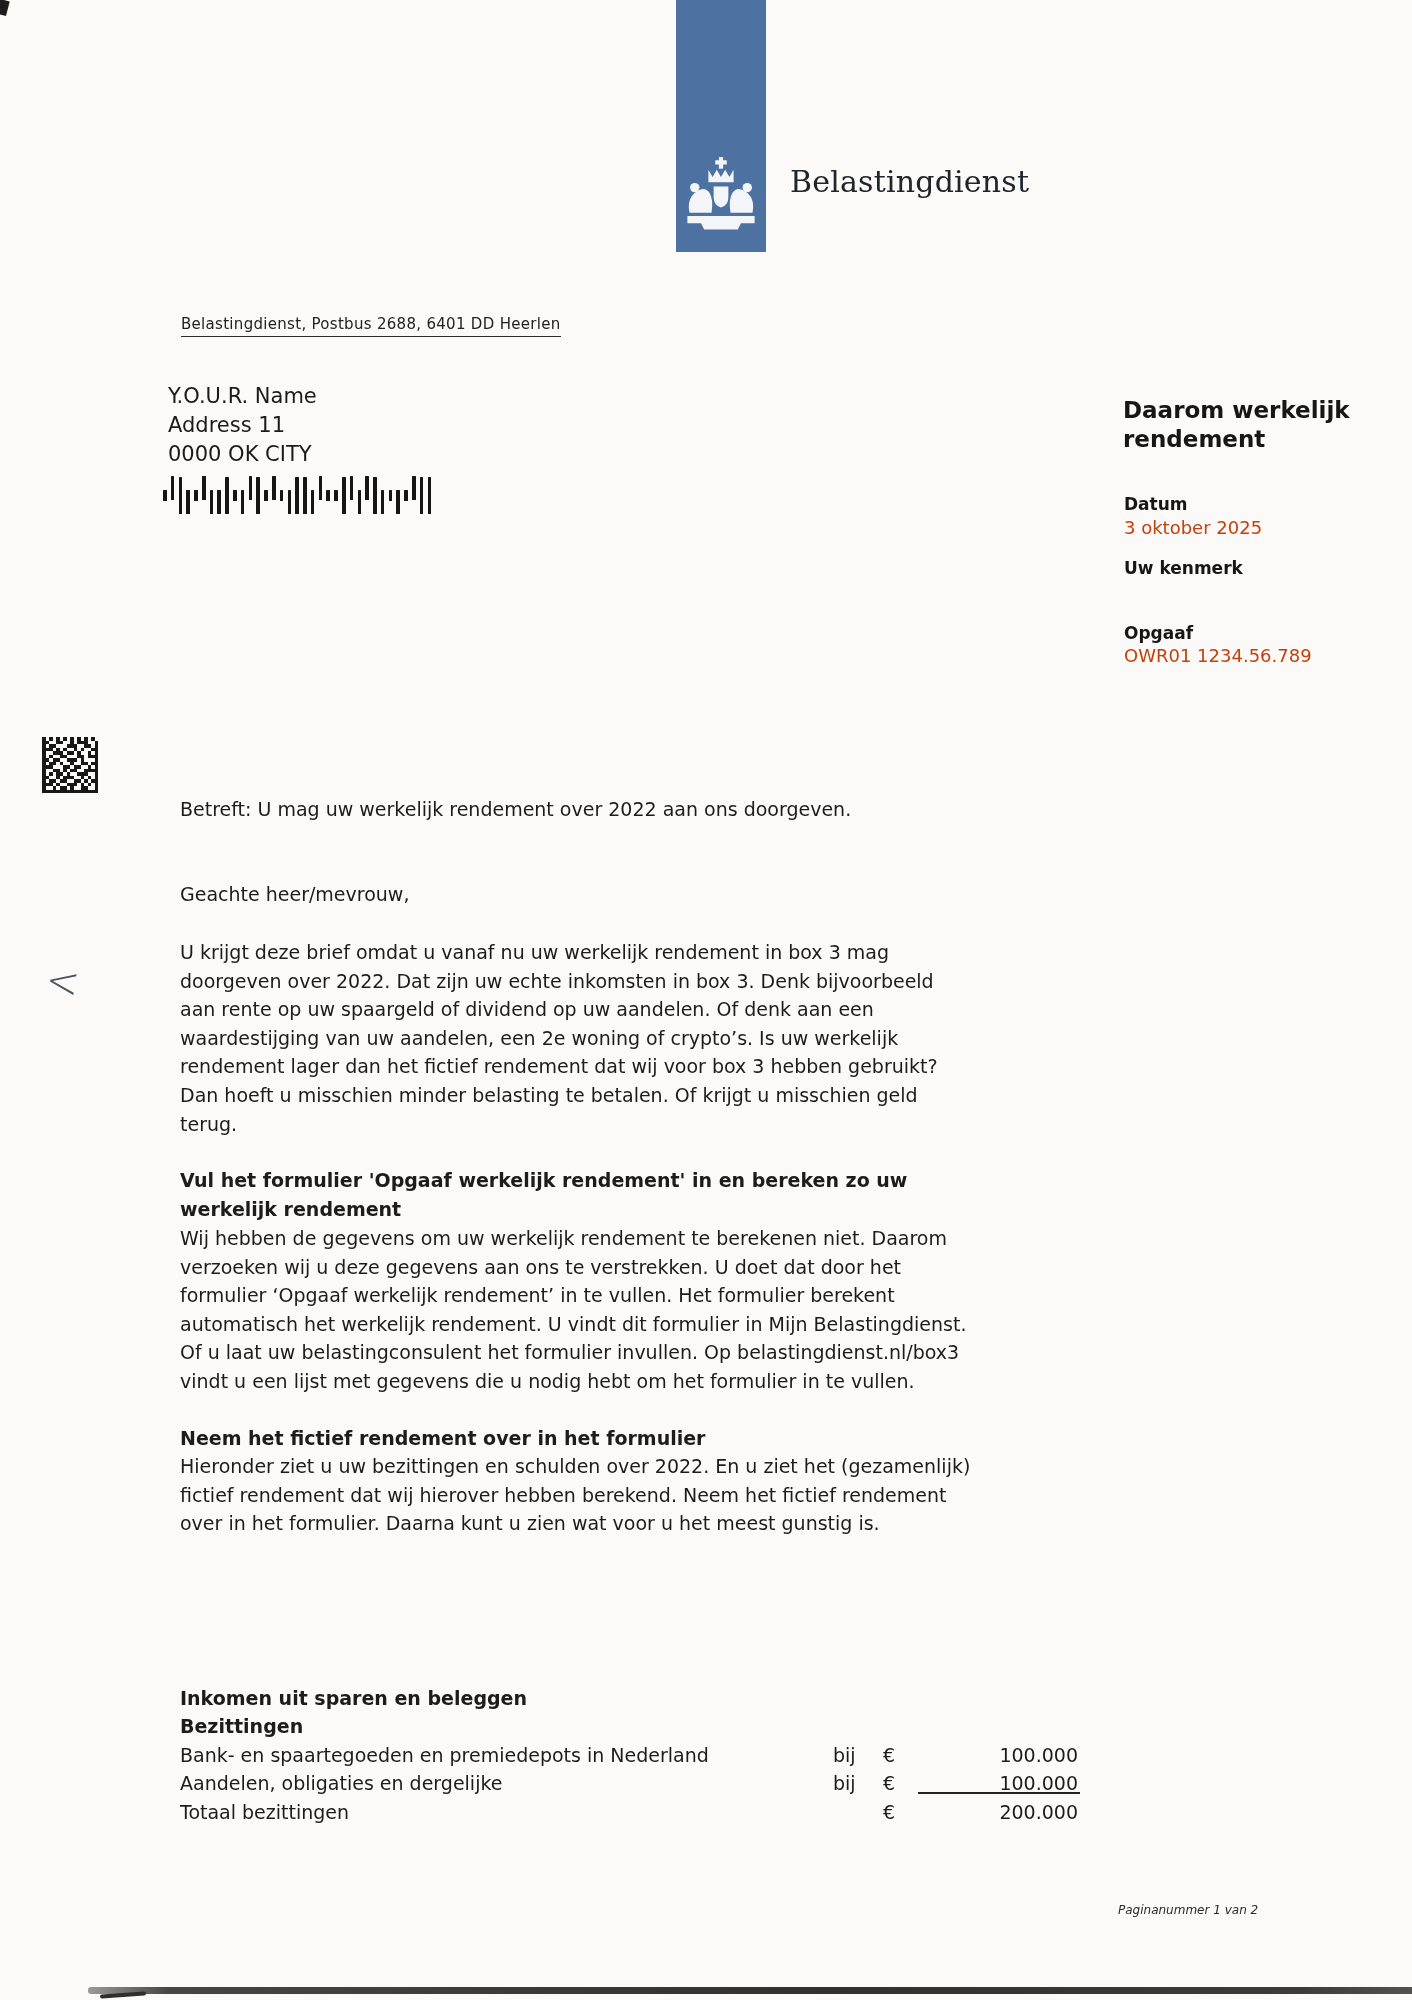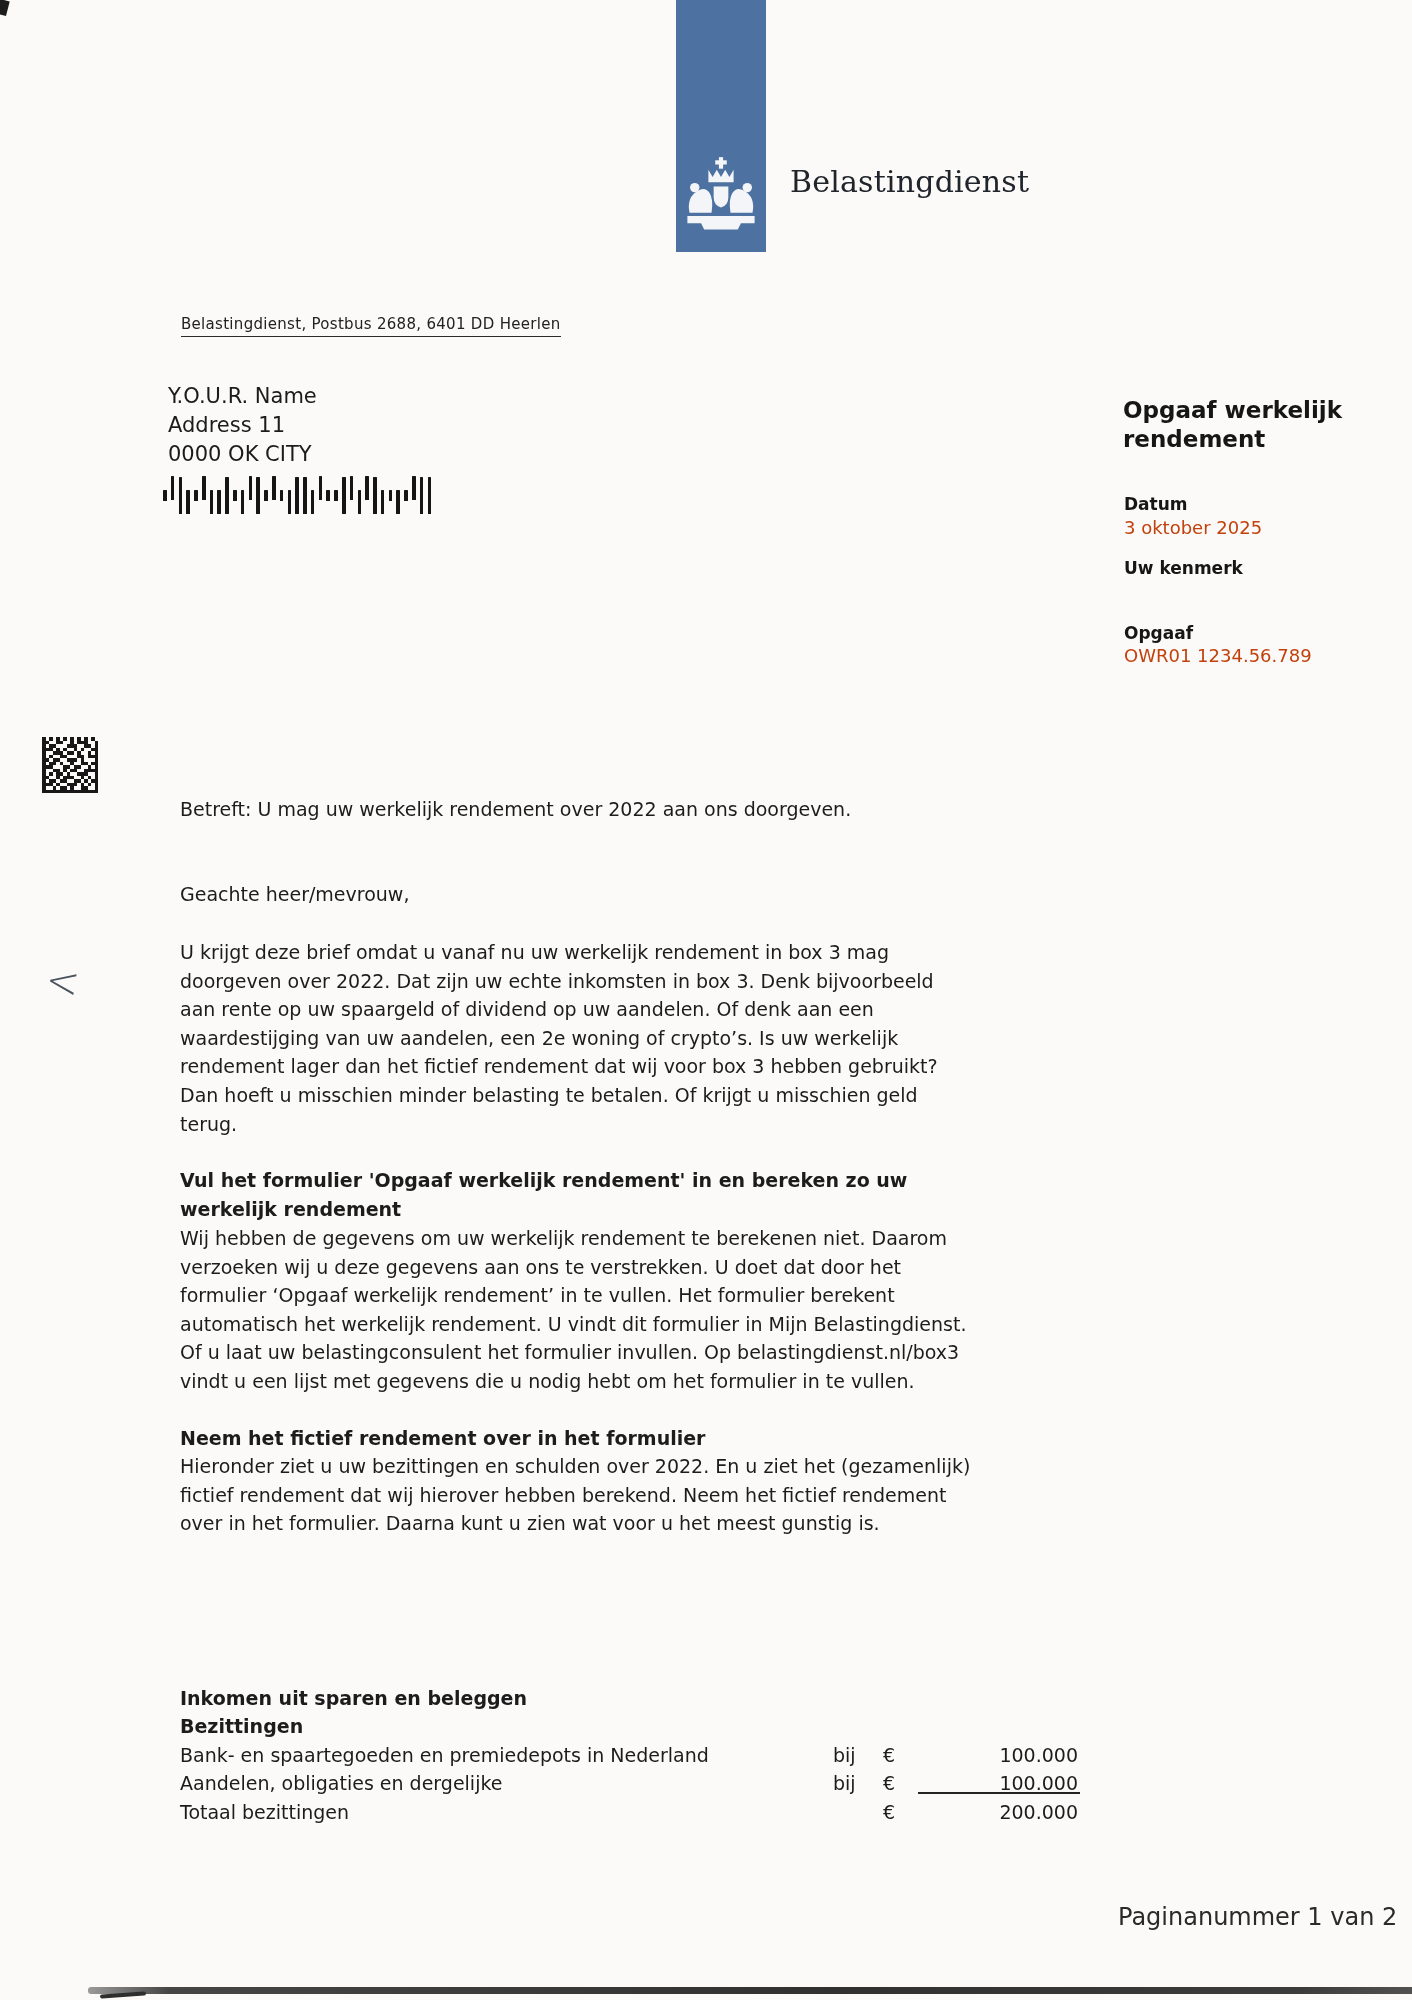--- a/index.html
+++ b/index.html
@@ -62,21 +62,21 @@
   
   .trow{left:180px;width:900px;height:28px;}
   .trow .lbl{position:absolute;left:0;top:0;}
   .trow .bij{position:absolute;left:653px;top:0;}
   .trow .cur{position:absolute;left:703px;top:0;}
   .trow .amt{position:absolute;left:718px;top:0;width:180px;text-align:right;}
   .r1{top:1741px;} .r2{top:1769px;} .r3{top:1798px;}
   .sum-rule{left:918px;top:1792px;width:162px;height:2px;background:#232323;}
 
   
-  .footer{left:1118px;top:1903px;font-size:24px;color:#2a2a2a;}
+  .footer{left:1118px;top:1903px;font-size:12px;color:#2a2a2a;font-style:italic;}
 
   
   .corner-mark{left:-2px;top:0;width:10px;height:15px;background:#1d1d1d;
                transform:rotate(14deg);}
   .bottom-strip{left:88px;top:1987px;right:0;height:7px;border-radius:3px 0 0 3px;
     background:linear-gradient(to right,#9a9a9a 0,#454545 6%,#303030 55%,#3b3b3b 90%,#555 100%);}
   .bottom-speck{left:100px;top:1993px;width:46px;height:4px;background:#2e2e2e;
                 transform:rotate(-4deg);border-radius:2px;}
 </style>
 </head>
@@ -138,21 +138,21 @@
       <span class="kbar k-f"></span>
       <span class="kbar k-d"></span>
       <span class="kbar k-t"></span>
       <span class="kbar k-d"></span>
       <span class="kbar k-t"></span>
       <span class="kbar k-a"></span>
       <span class="kbar k-f"></span>
       <span class="kbar k-f"></span>
     </div>
 
-  <div class="abs doc-title lines">Opgaaf werkelijk
+  <div class="abs doc-title lines">Daarom werkelijk
 rendement</div>
   <div class="abs meta-label m-datum-l">Datum</div>
   <div class="abs meta-value m-datum-v">3 oktober 2025</div>
   <div class="abs meta-label m-uwkenmerk">Uw kenmerk</div>
   <div class="abs meta-label m-kenmerk-l">Opgaaf</div>
   <div class="abs meta-value m-kenmerk-v">OWR01 1234.56.789</div>
 
   <div class="abs dm">
       <div class="dm-row">
         <div class="dm-cell dm-on"></div>

